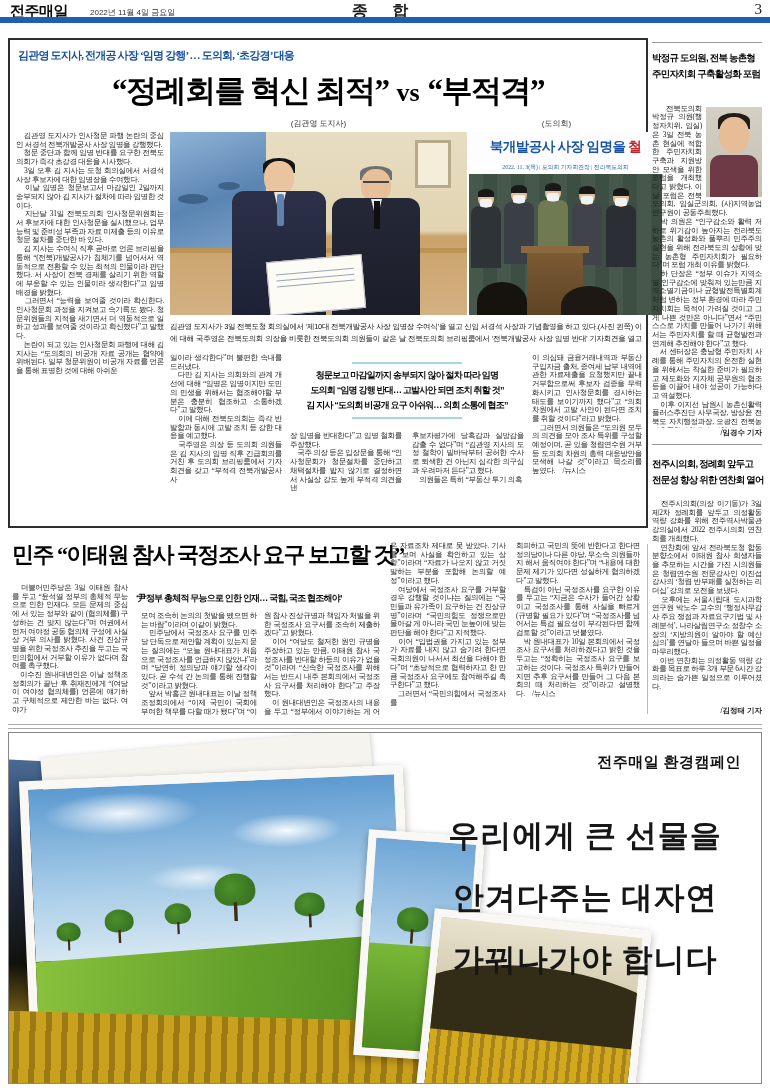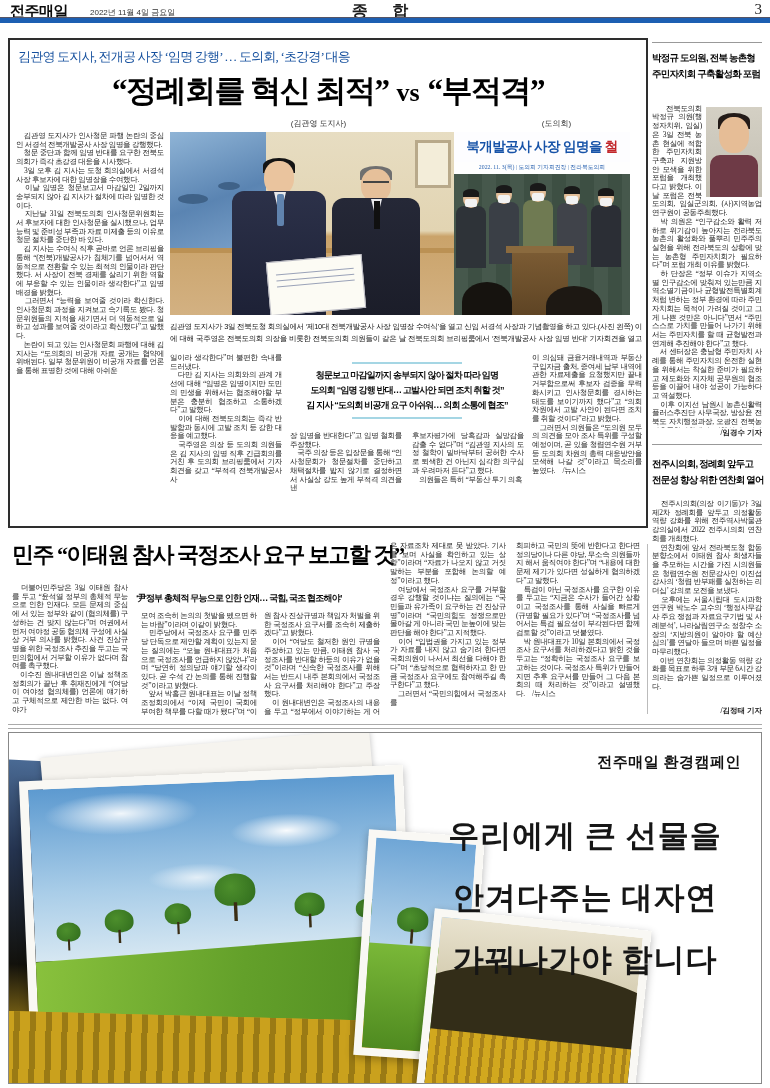--- a/index.html
+++ b/index.html
@@ -10,21 +10,21 @@
   .bodytext{font-size:7.5px;line-height:8.7px;text-align:justify;white-space:pre-line;
             color:#222;overflow:hidden;letter-spacing:-0.3px;}
   
   .masthead{font-weight:bold;font-size:15px;color:#0c0c0c;letter-spacing:-0.5px;}
   .hdate{font-size:8px;color:#333;}
   .hsection{font-weight:bold;font-size:16px;letter-spacing:10px;text-align:center;}
   .hpage{font-size:15px;color:#222;}
   .hrule{background:#1d5fb2;border-top:1px solid #556;height:5px;}
   
   .leadbox{border:2px solid #2e2e2e;background:#fff;}
-  .kicker{font-weight:normal;font-size:13px;color:#15509e;letter-spacing:-0.8px;white-space:nowrap;}
+  .kicker{font-weight:bold;font-size:11px;color:#15509e;letter-spacing:-0.8px;white-space:nowrap;}
   .headline{font-weight:bold;font-size:31px;letter-spacing:-1.5px;text-align:center;color:#000;white-space:nowrap;}
   .hl-vs{font-size:26px;letter-spacing:0;padding:0 8px;}
   .attr{font-size:8px;color:#333;text-align:center;}
   .caption{font-size:7.5px;line-height:12px;color:#111;text-align:justify;letter-spacing:-0.3px;overflow:hidden;}
   .shl{font-weight:bold;font-size:9px;letter-spacing:-0.8px;text-align:center;white-space:nowrap;line-height:15px;color:#0a0a0a;}
   .shl-rule{width:110px;height:2px;background:#a5d6e4;margin:4px auto;}
   
   .photo{overflow:hidden;}
   .p1{background:linear-gradient(#e7ddc2 0%,#e2d4b2 54%,#caa36a 57%,#d3b182 100%);}
   .p1-mural{left:0;top:0;width:96px;height:118px;background:linear-gradient(160deg,#8fb4d6 0%,#5a84b2 55%,#7ca2ca 100%);}
@@ -129,21 +129,21 @@
         <div class="ab" style="left:42px;top:35px;width:6px;height:28px;background:#101010;"></div>
       </div>
 
       <div class="ab cert" style="left:98px;top:126px;width:94px;height:52px;">
         <div class="certline" style="margin-top:12px;"></div>
           <div class="certline"></div>
           <div class="certline"></div>
       </div>
     </div>
 
-    <div class="ab photo" style="left:444px;top:92px;width:176px;height:183px;background:#14532d;">
+    <div class="ab photo" style="left:459px;top:92px;width:193px;height:183px;background:#14532d;">
       <div class="ab p2-banner"><span>북개발공사 사장 임명을 </span><span class="p2-accent">철</span></div>
       <div class="ab p2-meta">2022. 11. 3(목)  |  도의회 기자회견장  |  전라북도의회</div>
       <div class="ab p2-scene">
         <div class="ab" style="left:2px;top:16px;width:30px;">
             <div class="pp-head">
               <div class="pp-hair"></div>
               <div class="pp-mask"></div>
             </div>
             <div class="pp-body" style="background:#2e3338;"></div>
           </div>

